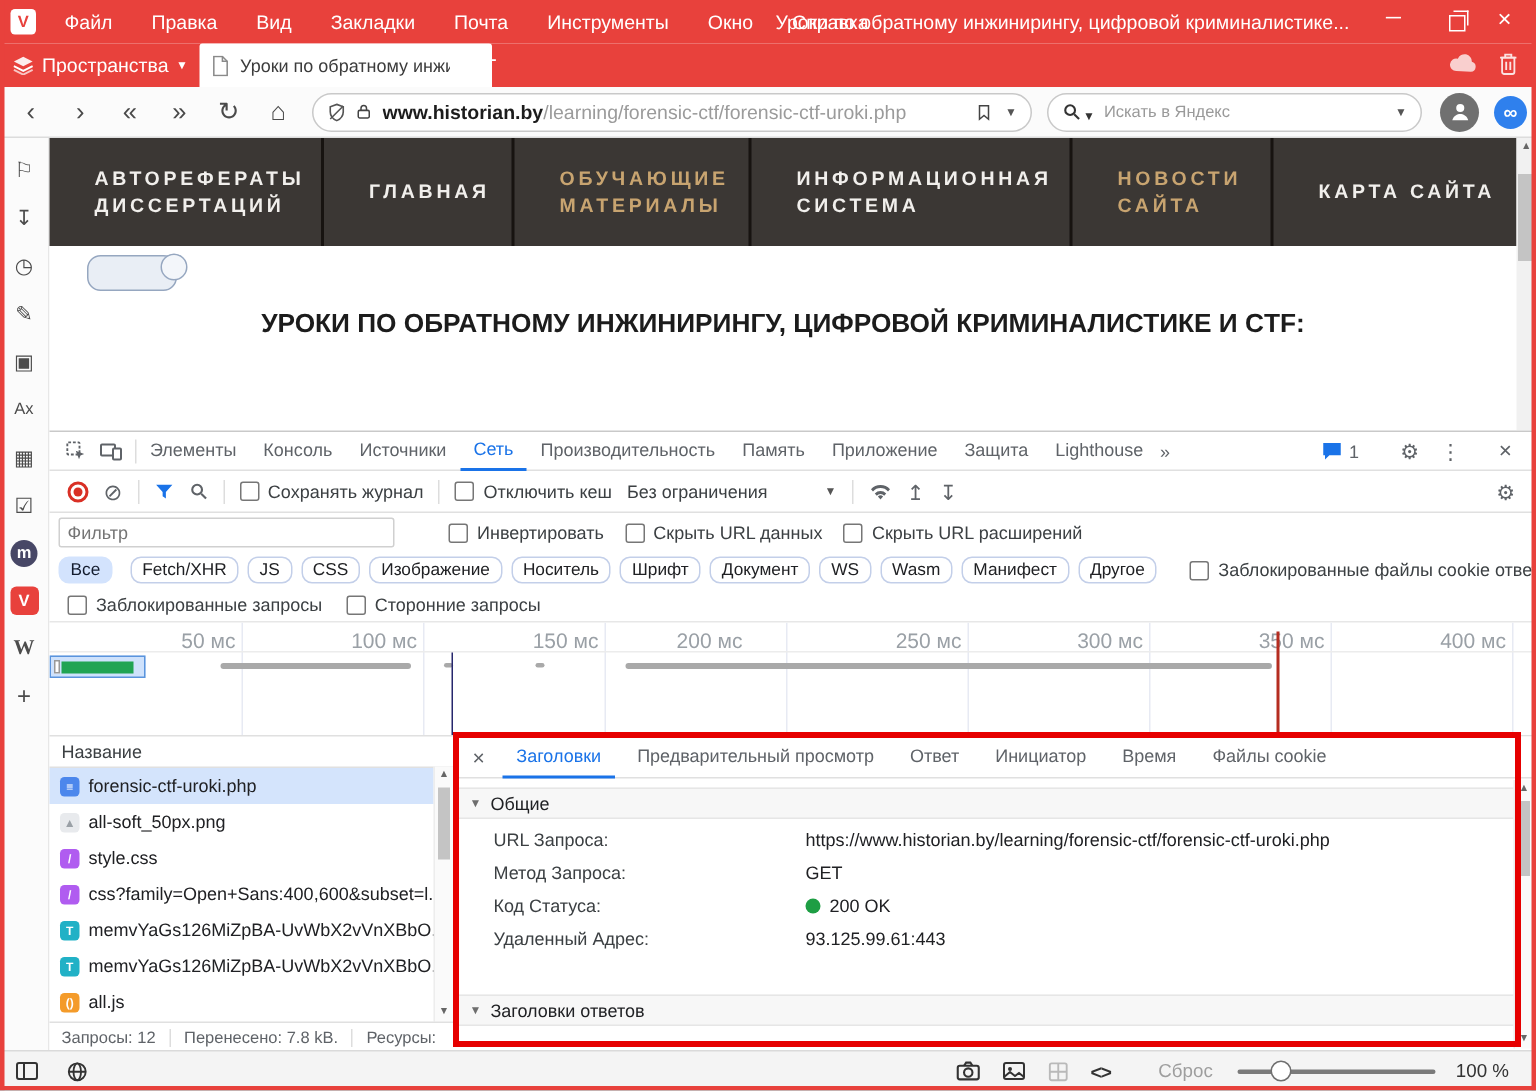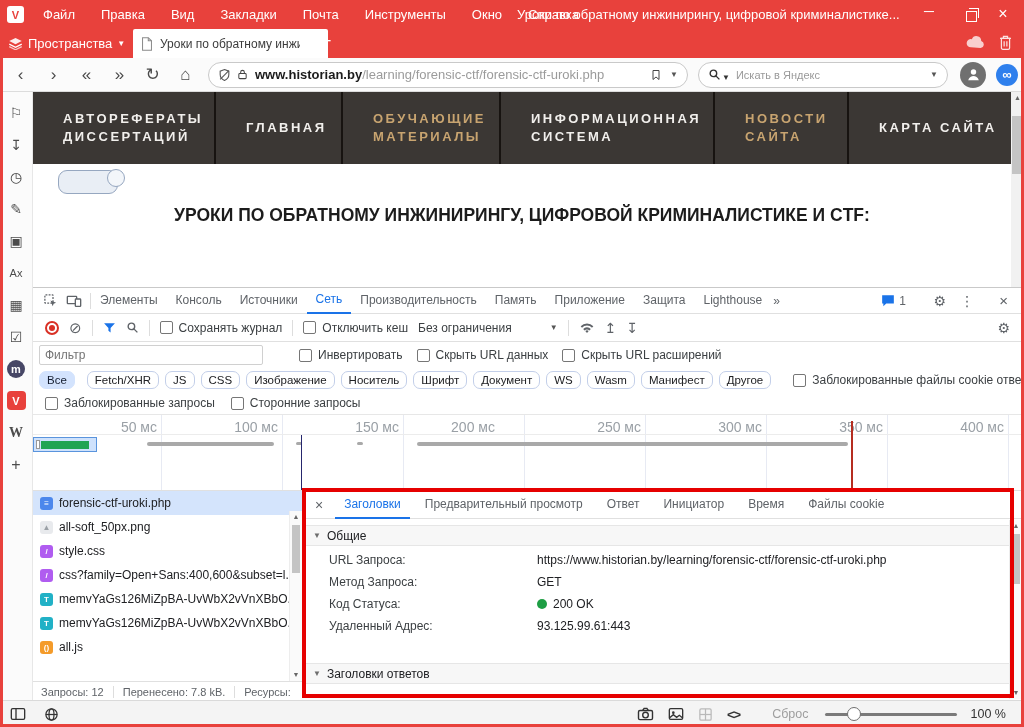--- a/index.html
+++ b/index.html
@@ -361,20 +361,23 @@
       </div>
       <div class="wbar" style="left:114px;top:27px;width:127px;"></div>
       <div class="wbar" style="left:263px;top:27px;width:6px;height:3px;"></div>
       <div class="wbar" style="left:324px;top:27px;width:6px;height:3px;"></div>
       <div class="wbar" style="left:384px;top:27px;width:431px;"></div>
       <div style="position:absolute;left:268px;top:20px;bottom:0;width:1px;background:#26276d;"></div>
       <div style="position:absolute;left:818px;top:6px;bottom:0;width:2px;background:#b52d20;"></div>
     </div>
 
     <div class="abs" style="left:0;top:203px;width:270px;height:190px;border-right:1px solid #e0e0e0;box-sizing:border-box;">
+      <div class="flex" style="height:20px;border-bottom:1px solid #e0e0e0;padding-left:8px;font-size:12px;color:#3c4043;">
+          <span>Название</span>
+        </div>
       <div class="reqrow sel">
           <span class="reqicon ri-doc">≡</span>
           <span>forensic-ctf-uroki.php</span>
         </div>
       <div class="reqrow">
           <span class="reqicon ri-img">▲</span>
           <span>all-soft_50px.png</span>
         </div>
       <div class="reqrow">
           <span class="reqicon ri-css">/</span>

